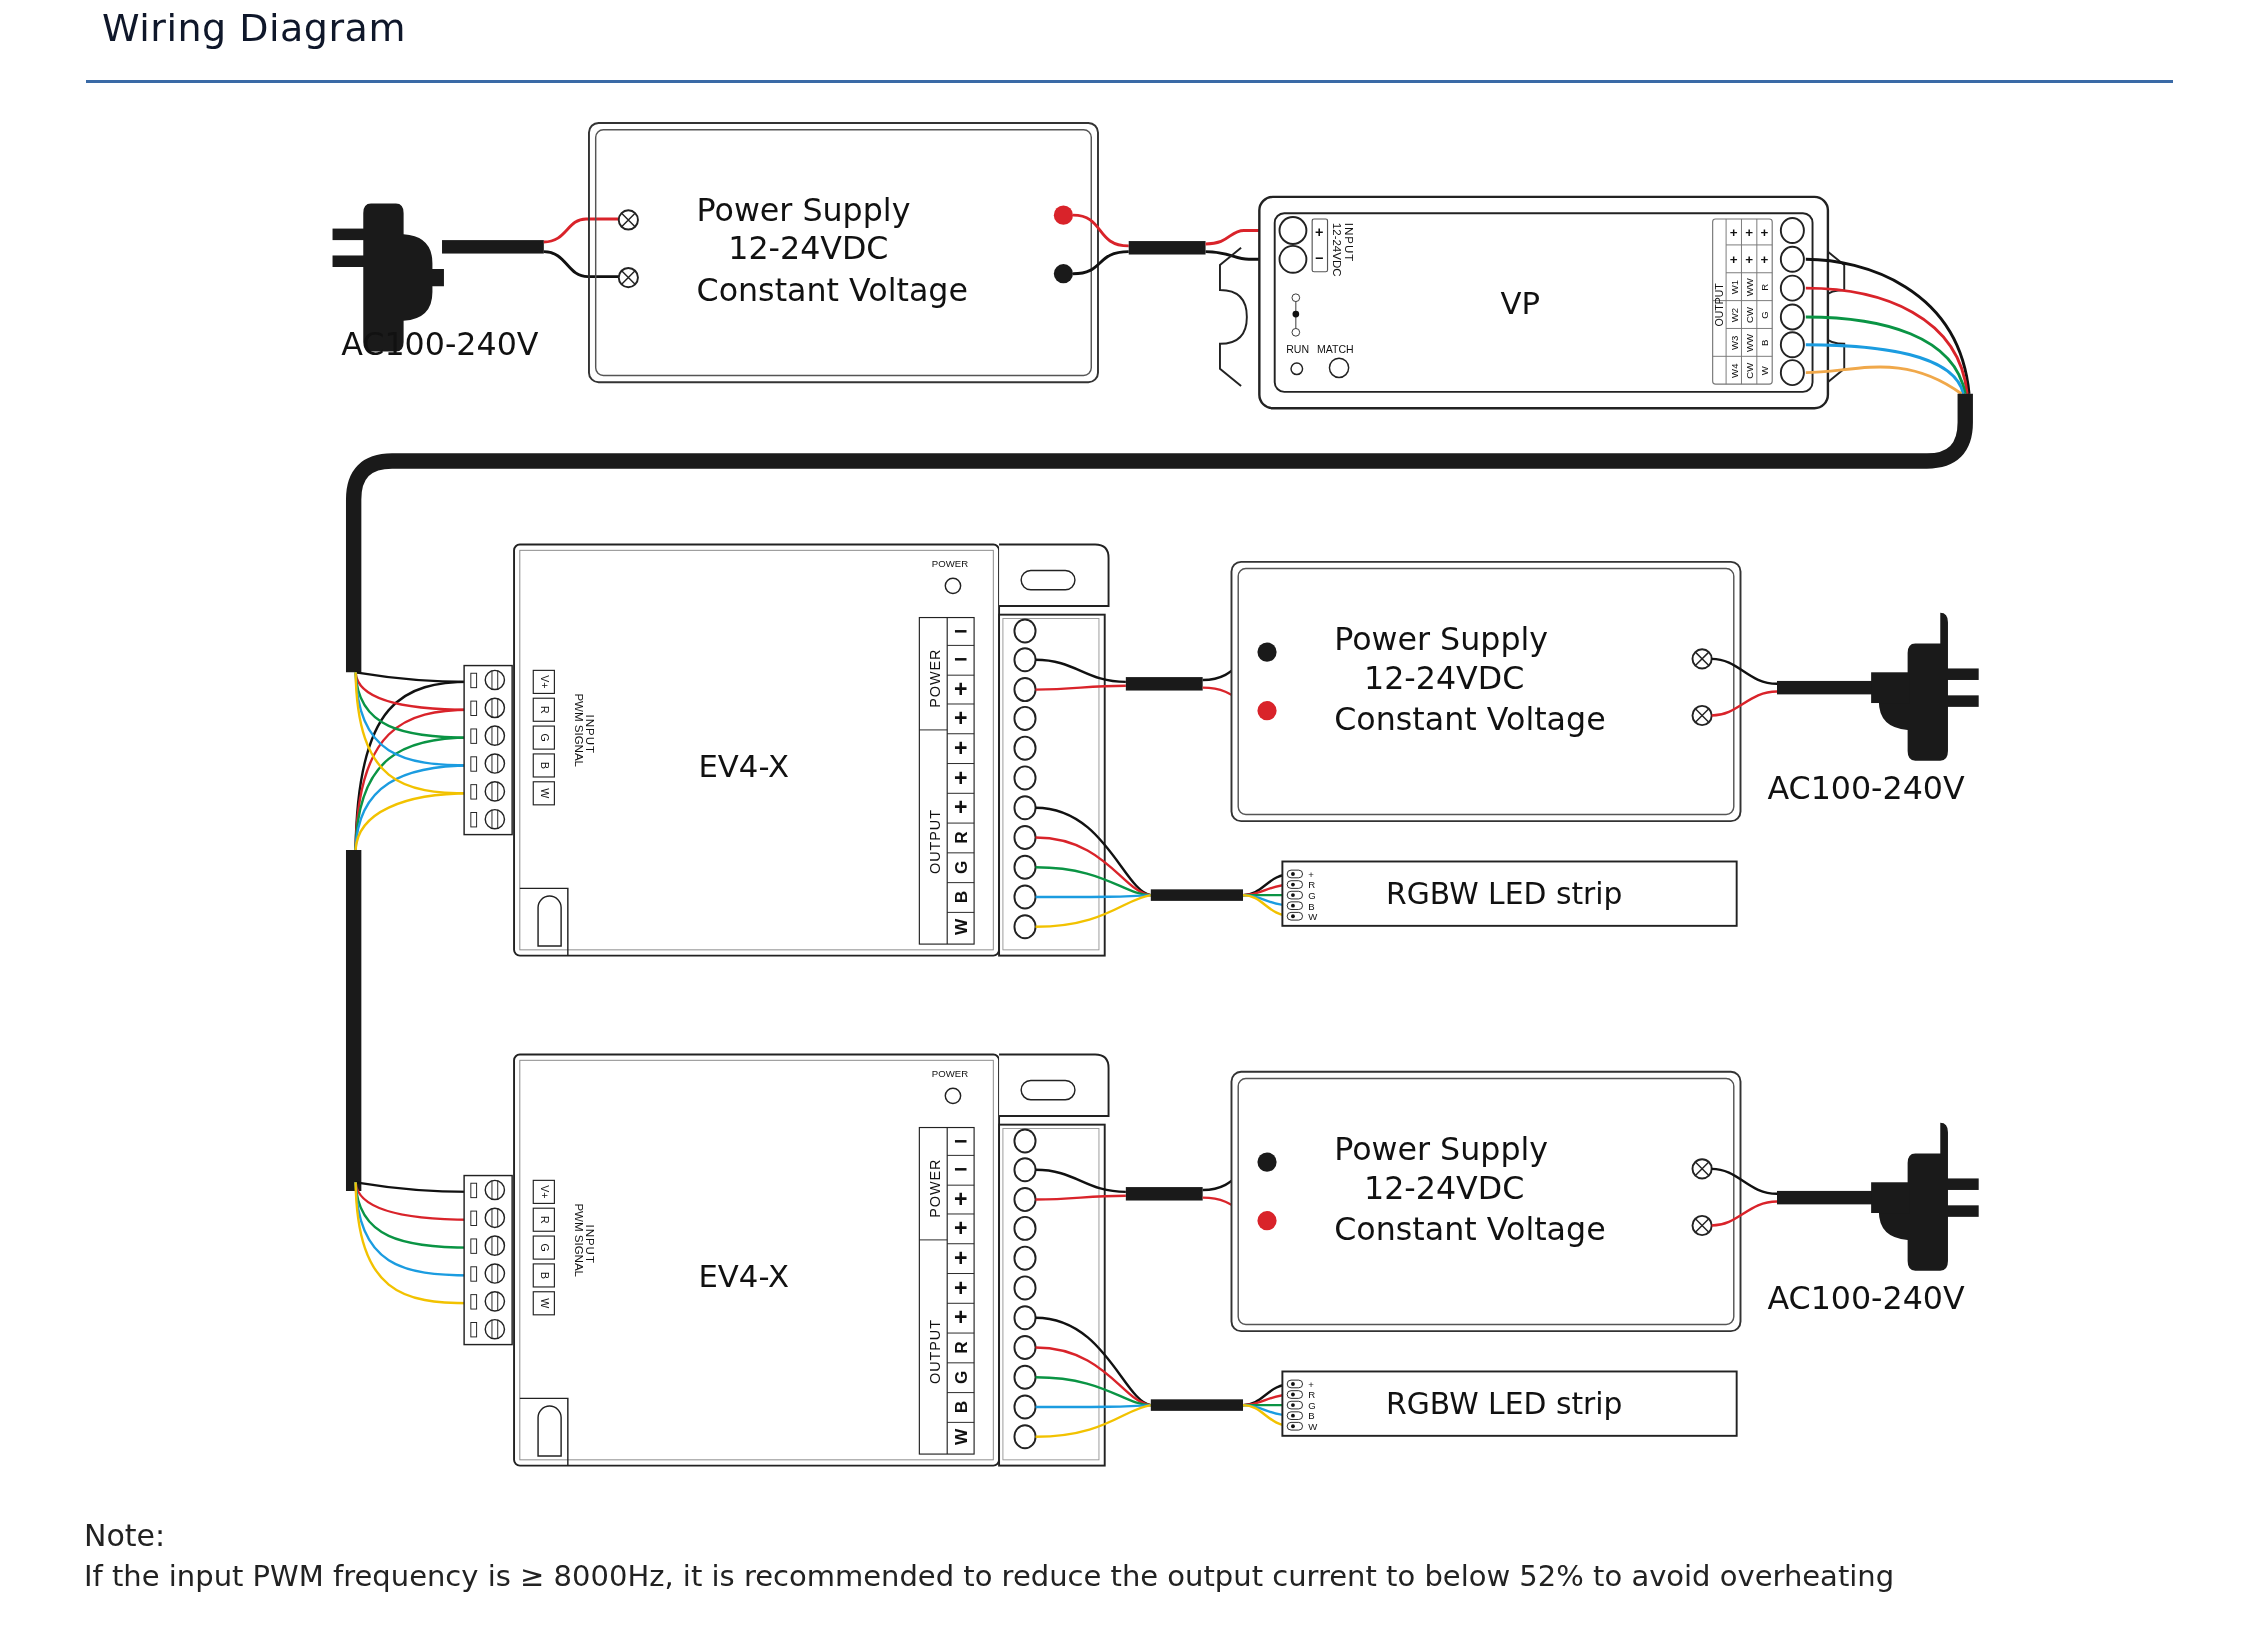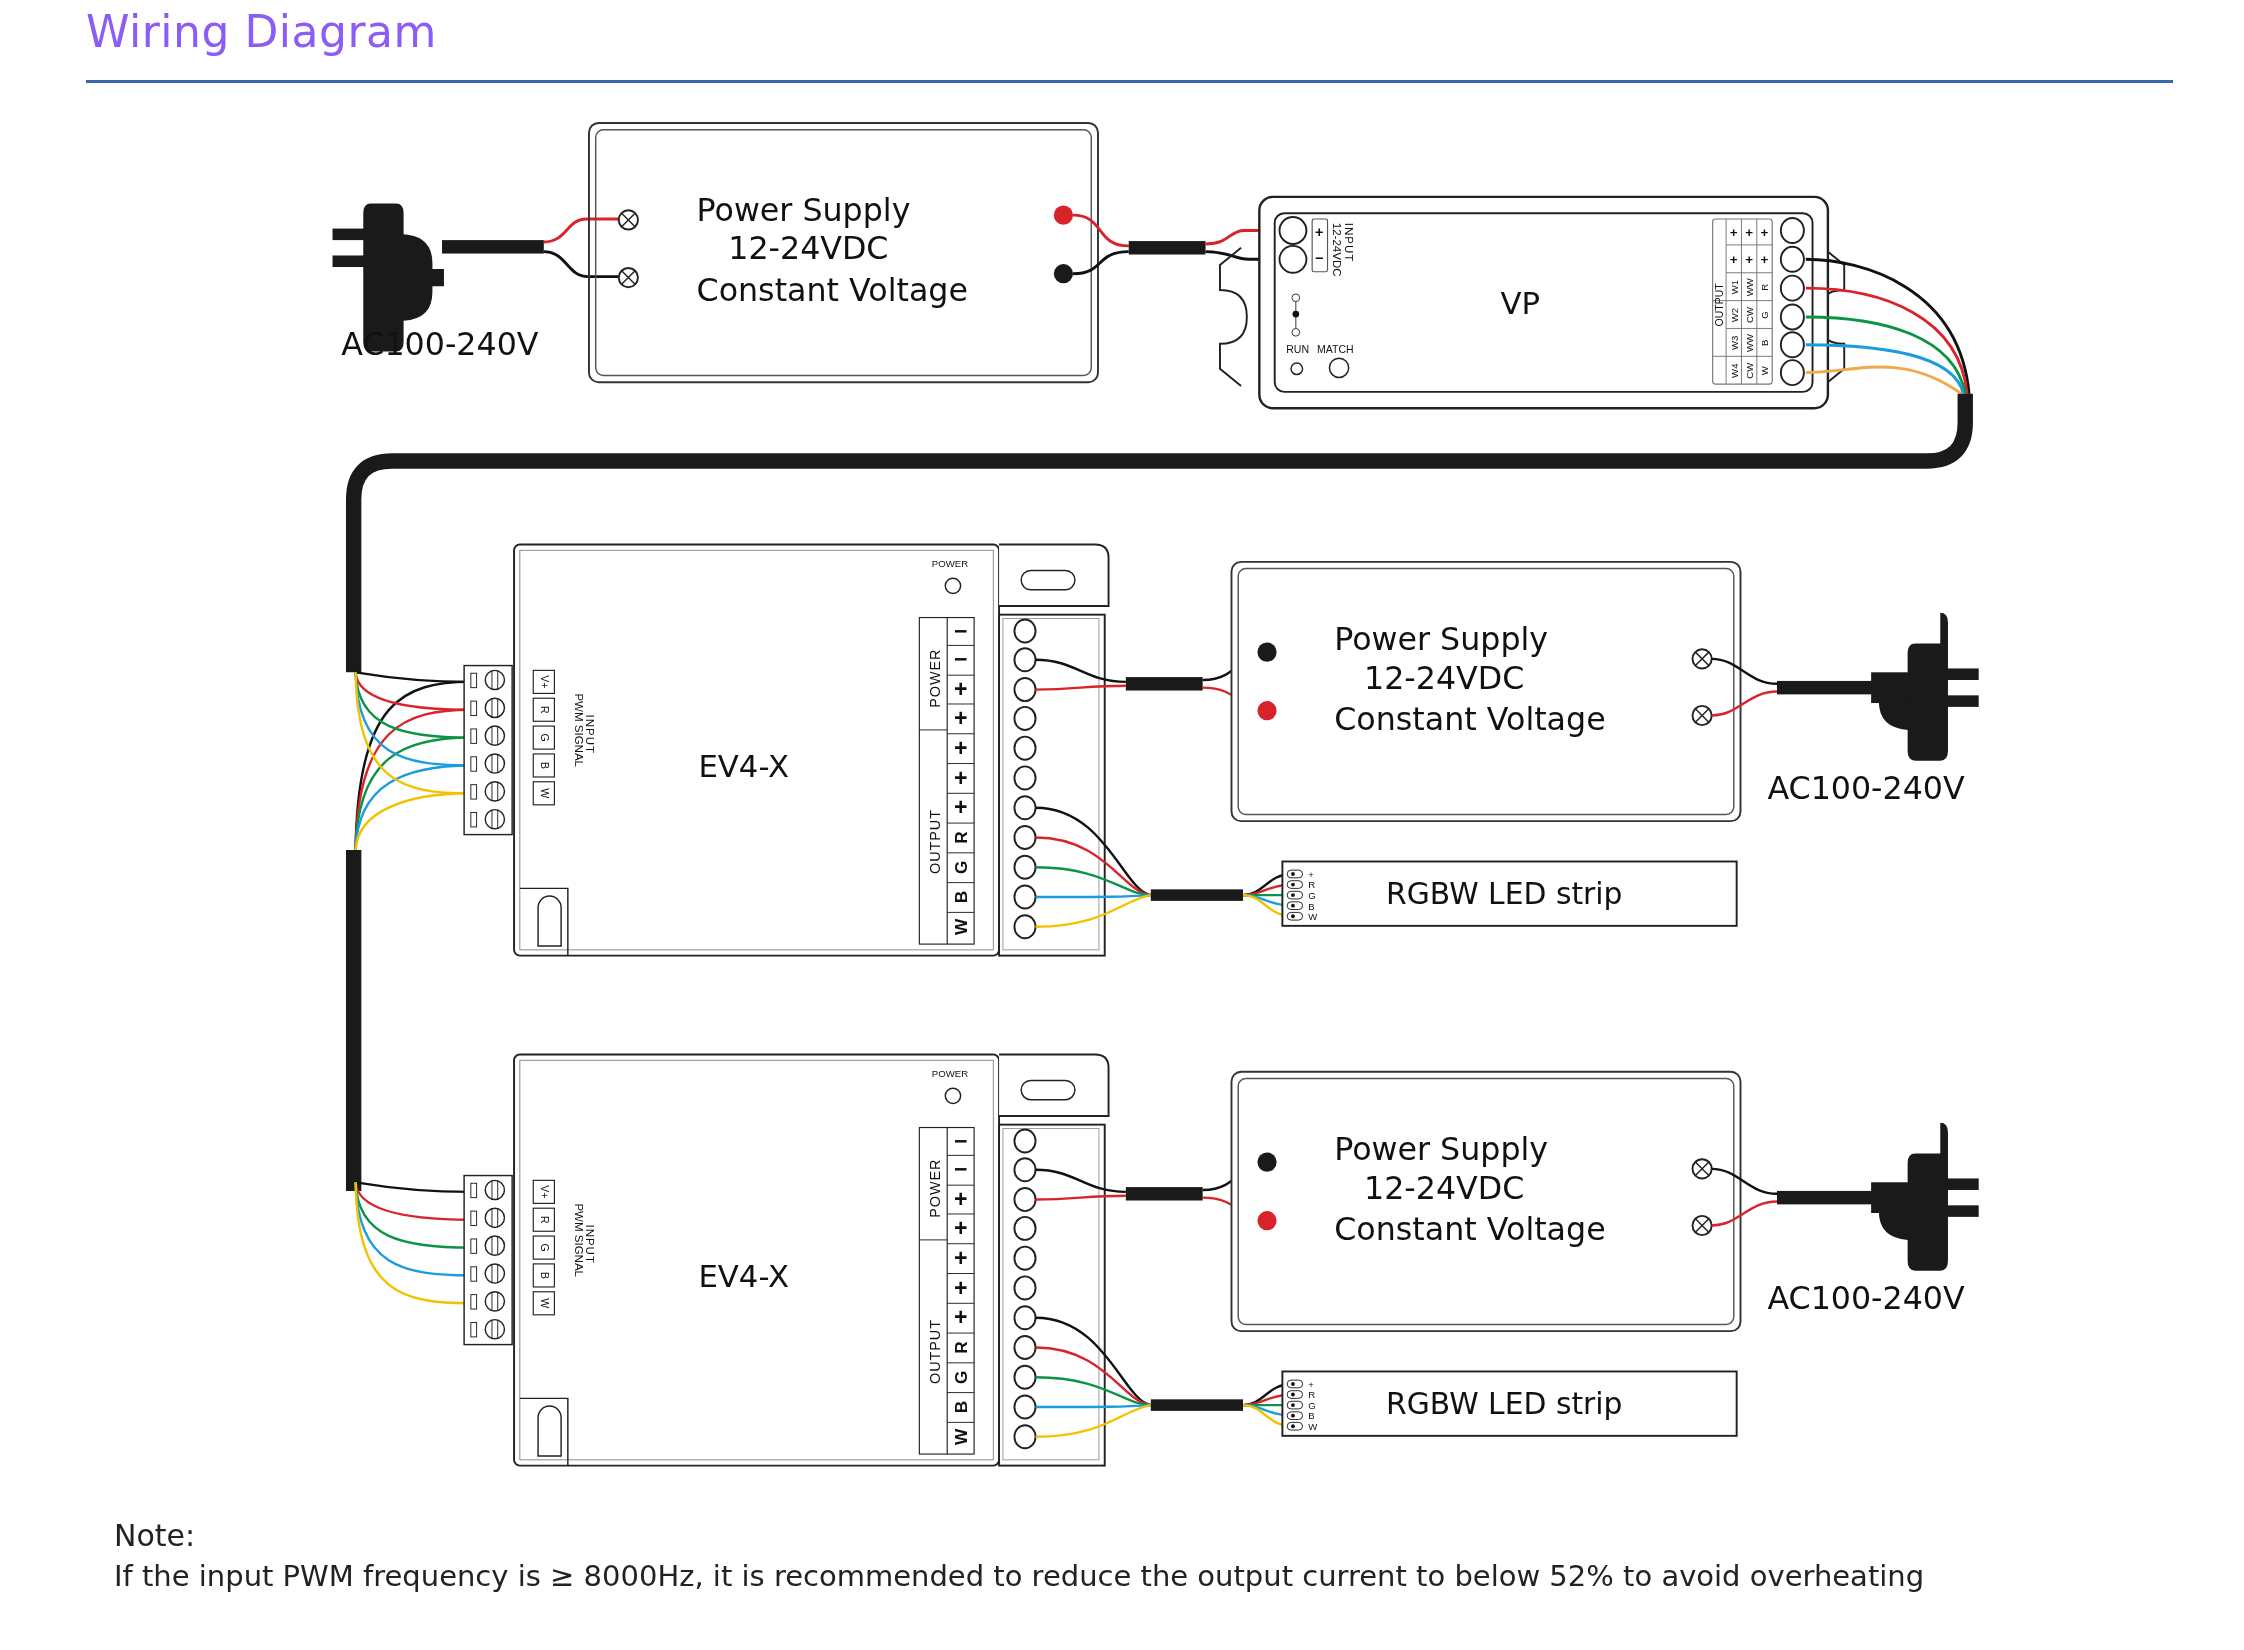--- a/index.html
+++ b/index.html
@@ -1,20 +1,20 @@
 <!DOCTYPE html>
 <html><head>
 <meta charset="utf-8">
 <style>
   html, body { margin:0; padding:0; background:#ffffff; }
   body { width:2244px; height:1650px; position:relative; overflow:hidden; font-family:"DejaVu Sans", sans-serif; }
-  .title { position:absolute; left:86px; top:5.8px; font-size:44px; color:#8b5cf6; font-family:"DejaVu Sans", sans-serif; letter-spacing:0.5px; }
+  .title { position:absolute; left:102px; top:5.8px; font-size:38px; color:#0f172a; font-family:"DejaVu Sans", sans-serif; letter-spacing:0.5px; }
   .title-rule { position:absolute; left:86px; top:80px; width:2087px; height:2.9px; background:#3a6aa6; }
   svg.diagram { position:absolute; left:0; top:0; }
-  .note { position:absolute; left:84px; top:1516px; font-size:29px; color:#222; line-height:40px; font-family:"DejaVu Sans", sans-serif;margin-left:30px; }
+  .note { position:absolute; left:84px; top:1516px; font-size:29px; color:#222; line-height:40px; font-family:"DejaVu Sans", sans-serif; }
   .note .note-title { font-size:30px; }
   .lbl { font-family:"DejaVu Sans", sans-serif; fill:#111; }
   .sm { font-family:"Liberation Sans", sans-serif; fill:#111; }
 </style>
 </head>
 <body>
 
 <div class="title">Wiring Diagram</div>
 <div class="title-rule"></div>
 

